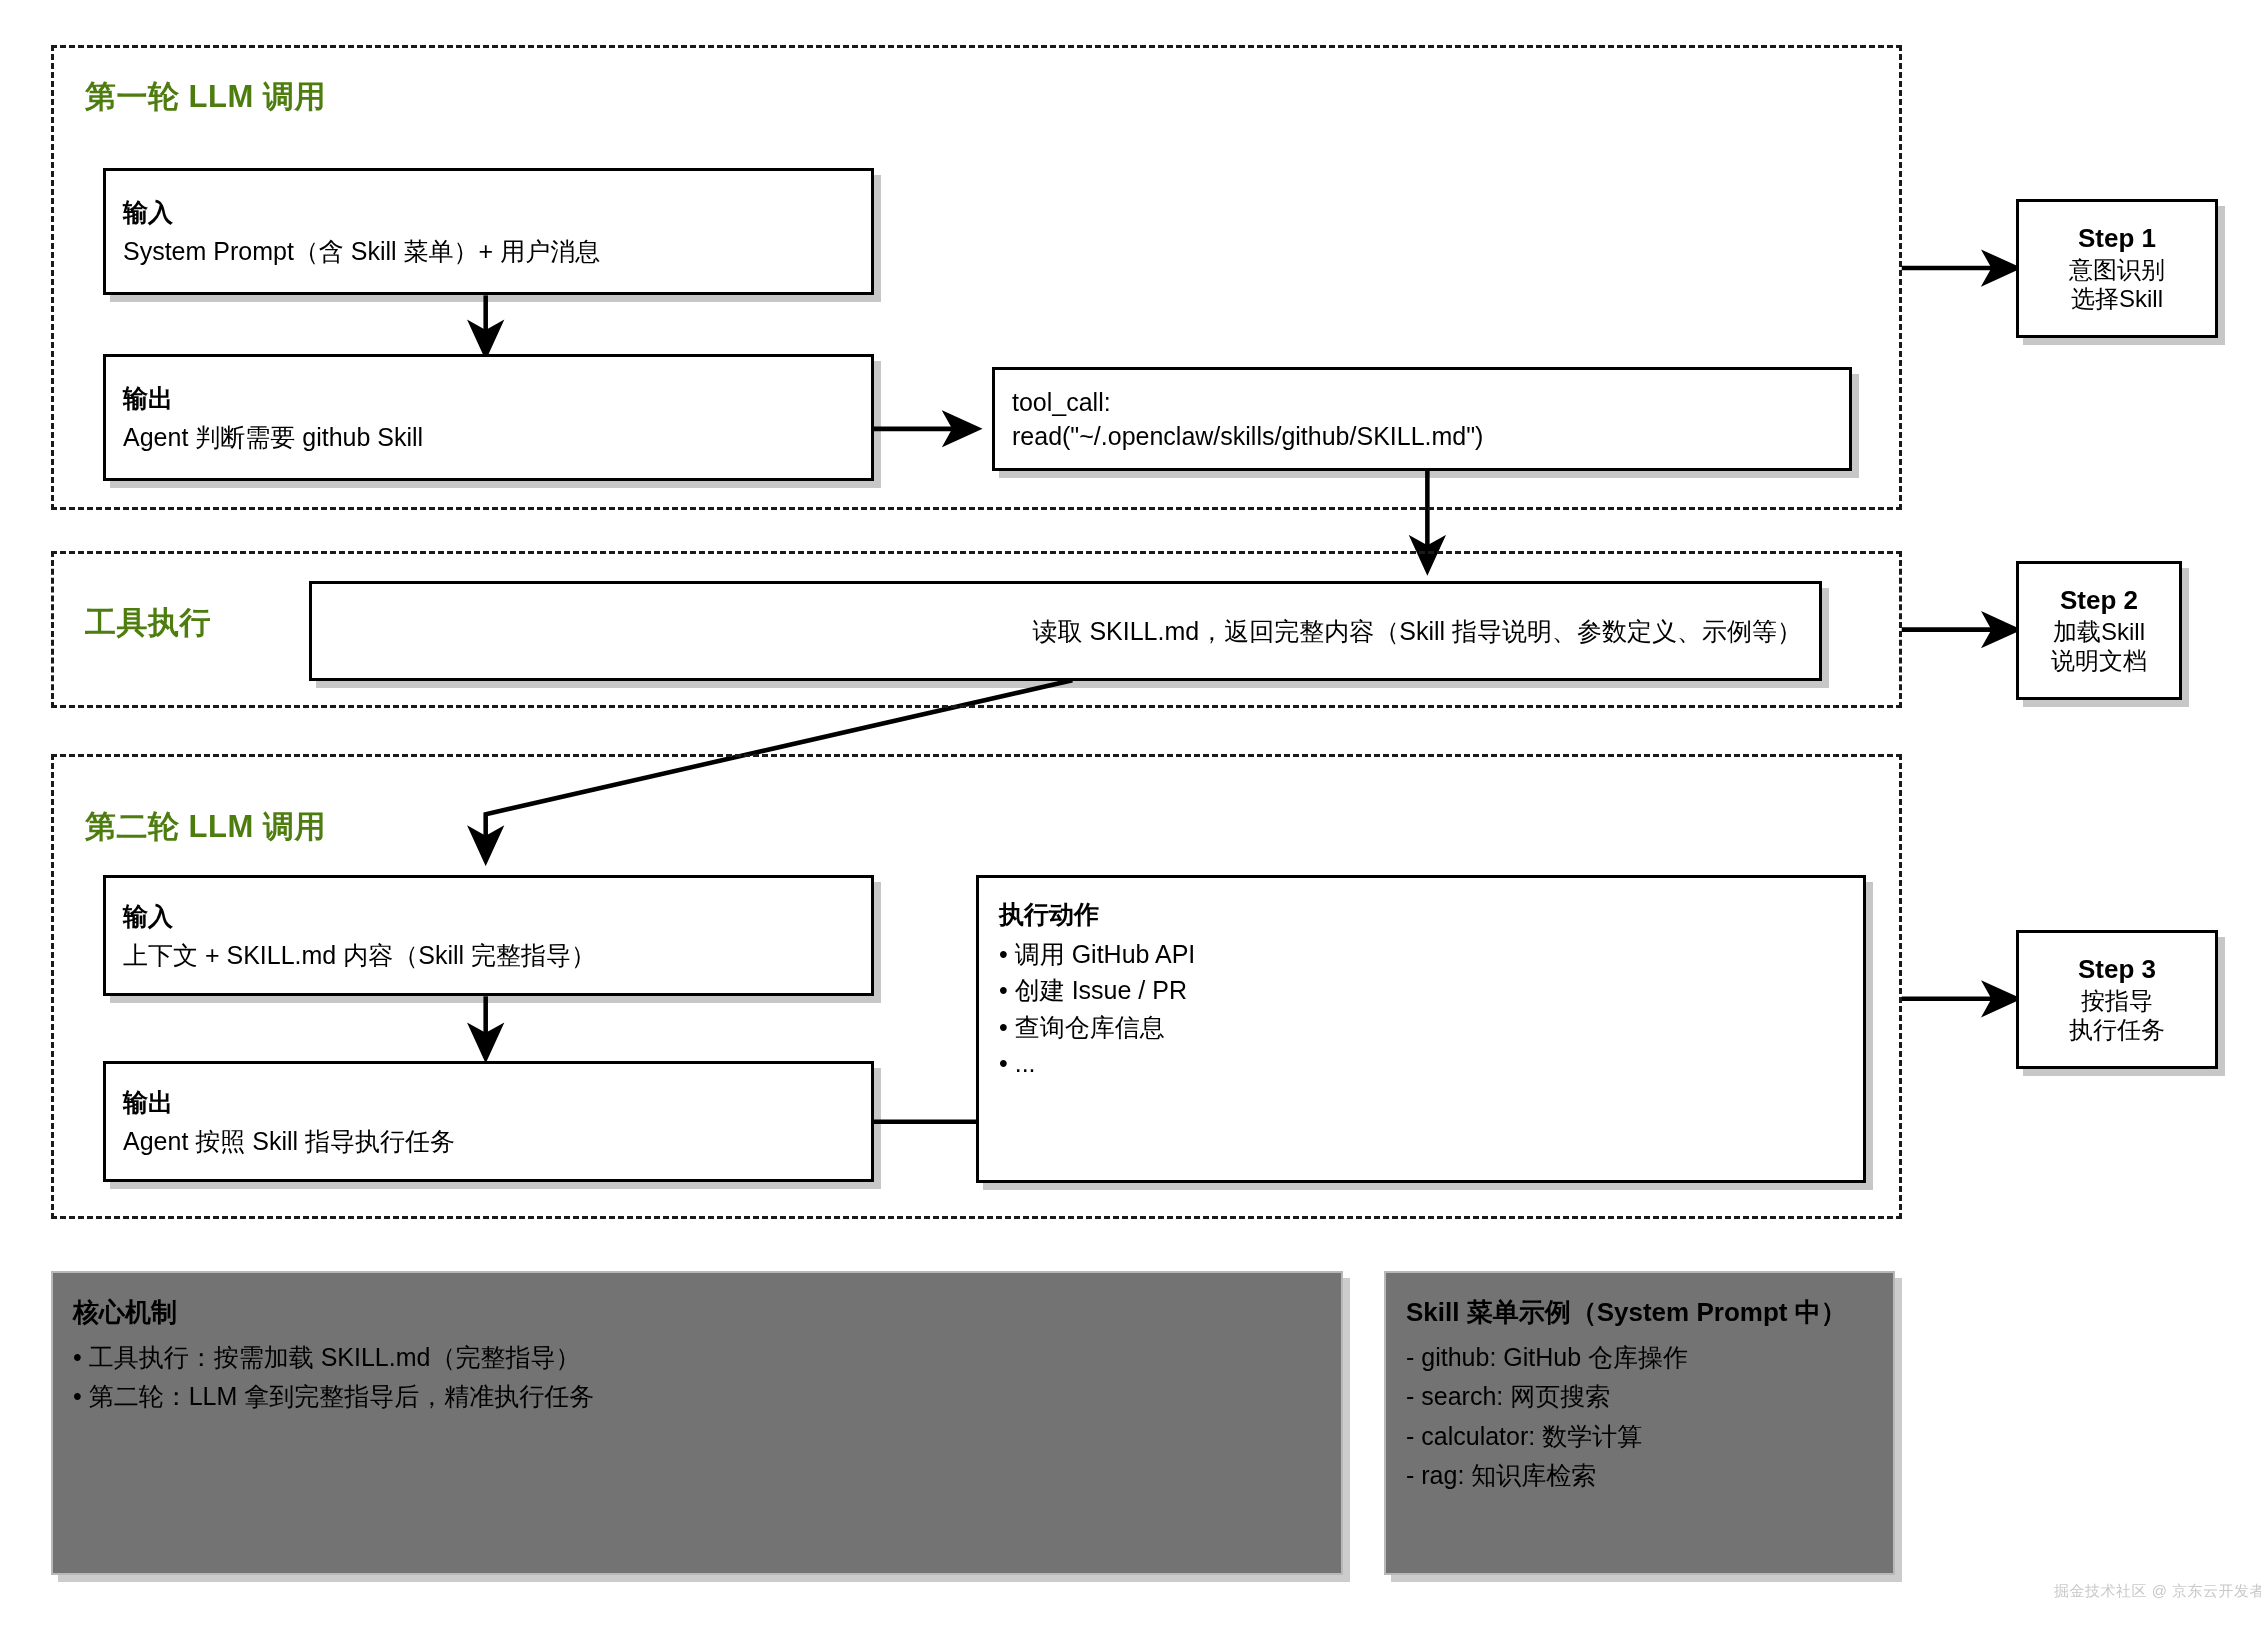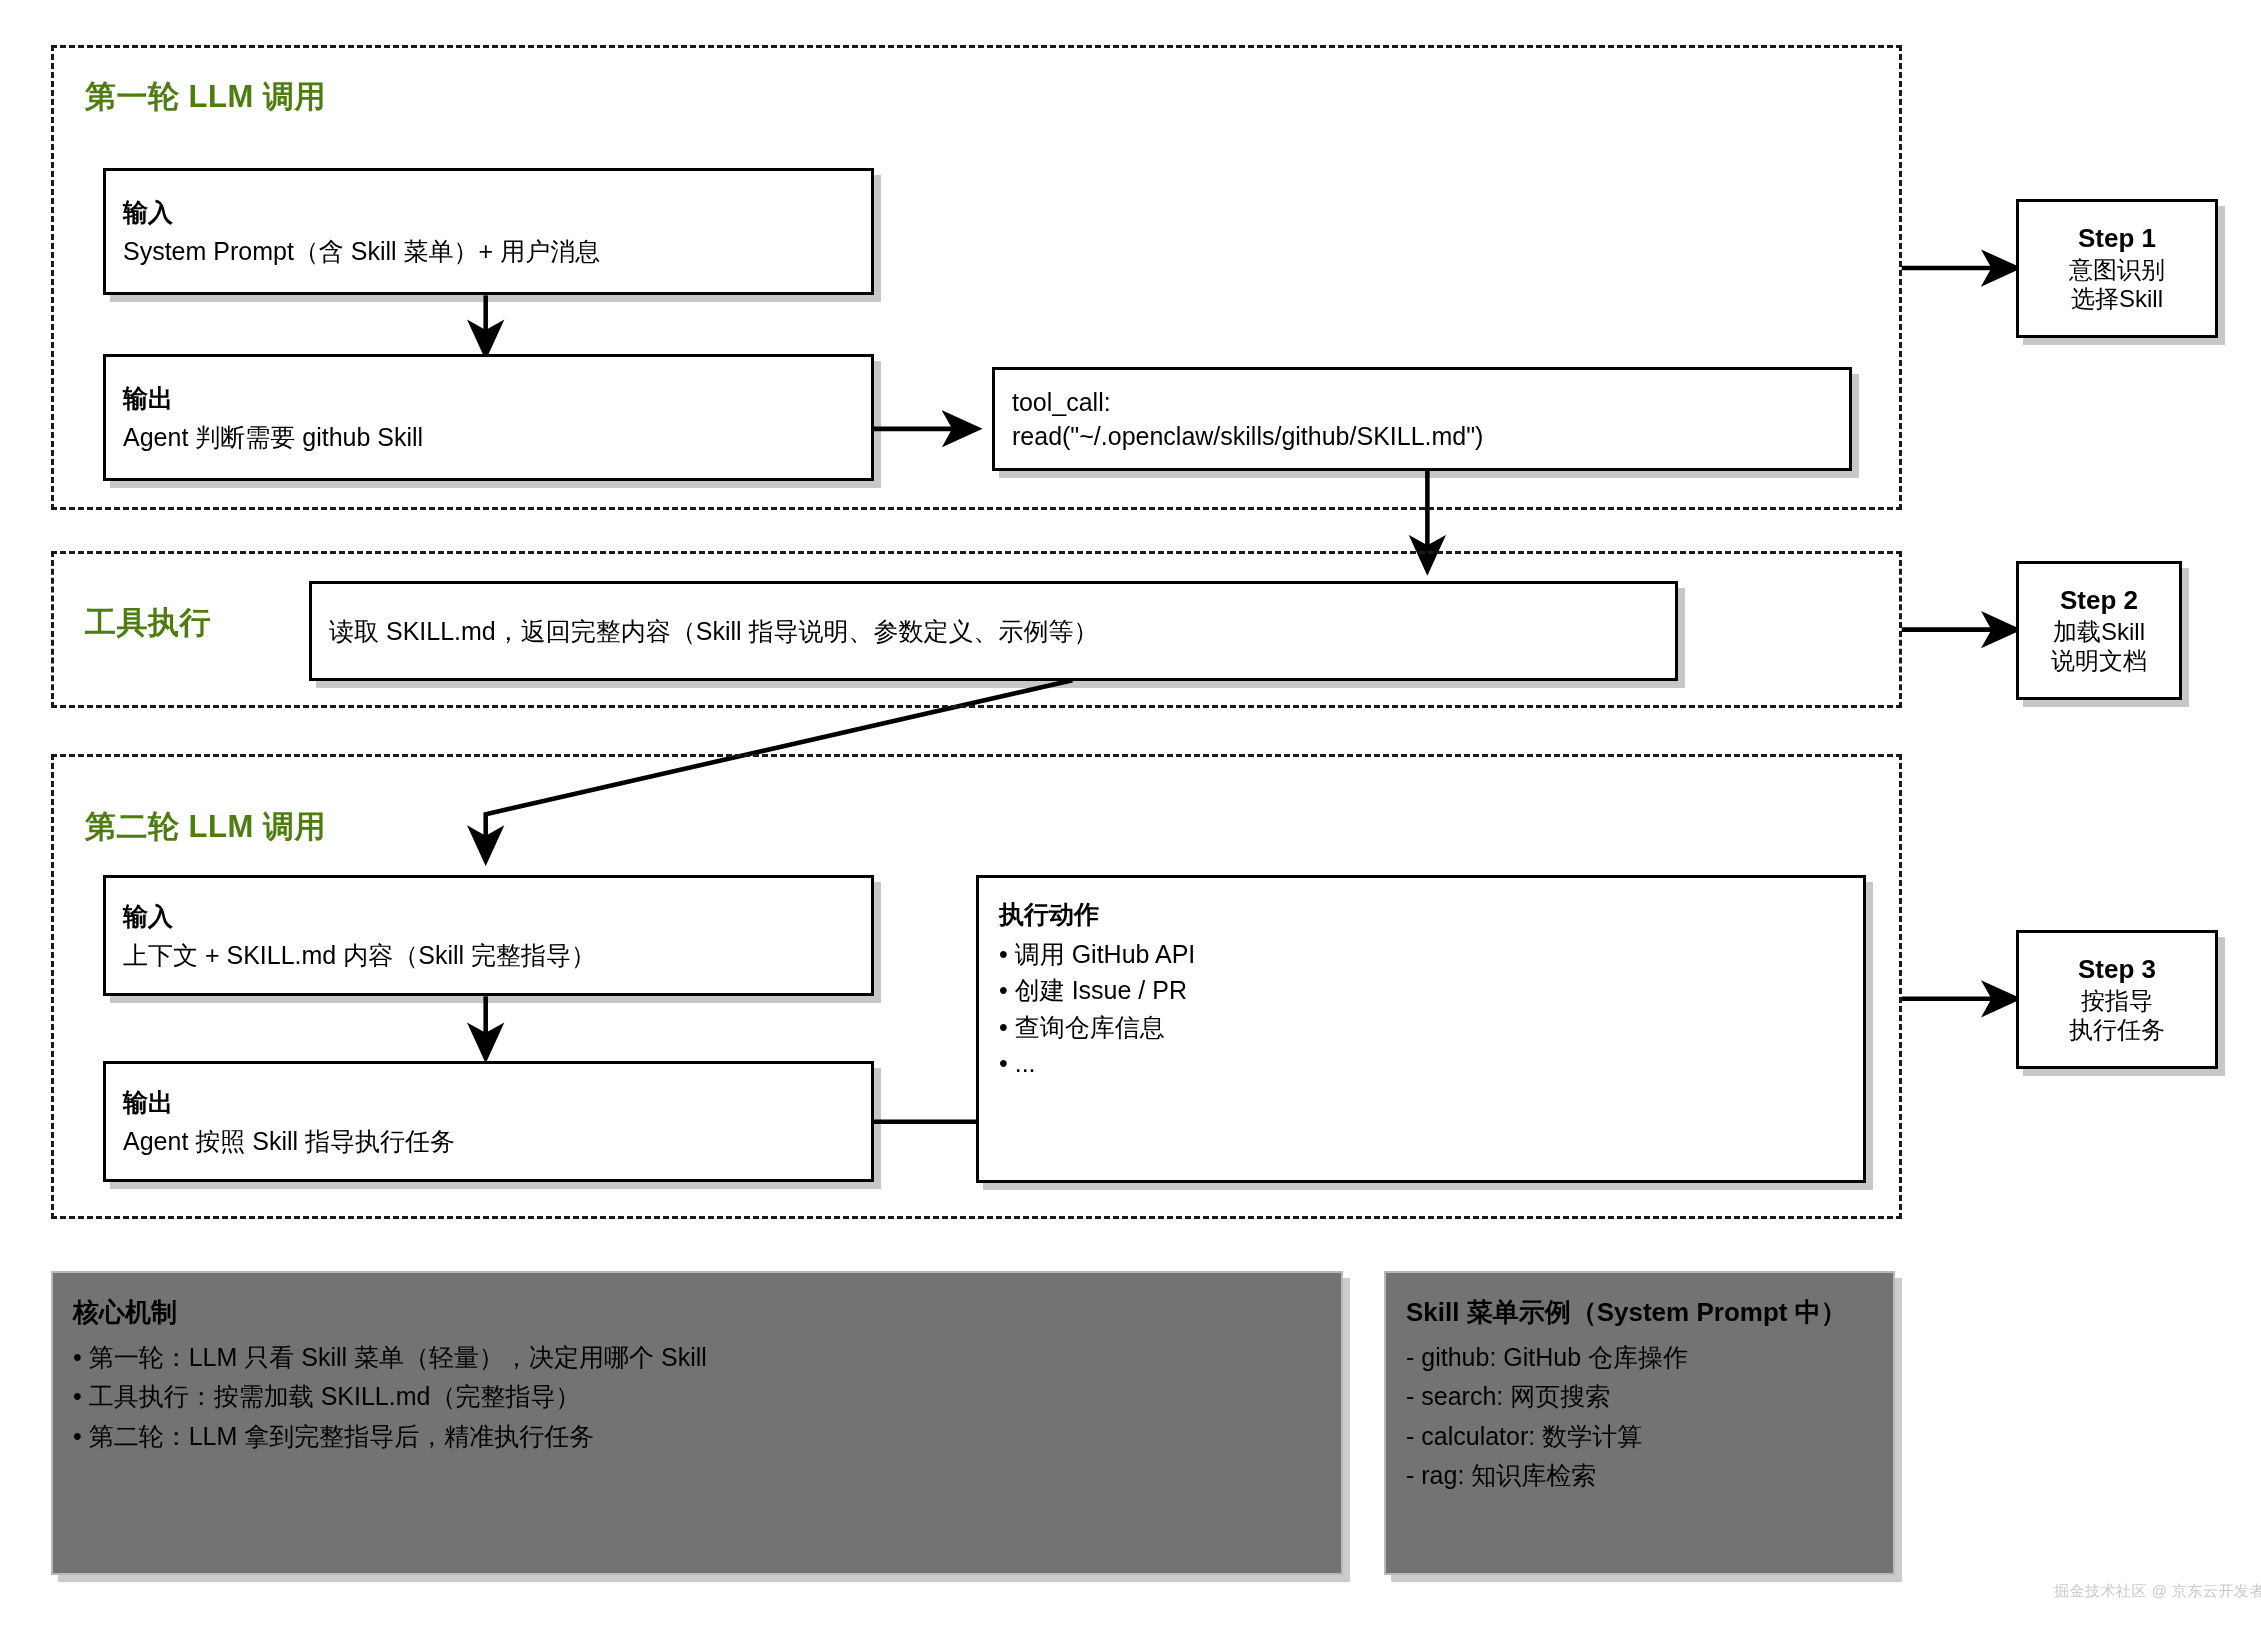--- a/index.html
+++ b/index.html
@@ -171,21 +171,21 @@
   <div class="box box-pad" style="left:992px; top:367px; width:860px; height:104px;">
     <div class="ln">
       <span class="b">tool_call</span><span>:</span>
     </div>
     <div class="ln">read("~/.openclaw/skills/github/SKILL.md")</div>
   </div>
 
   <div class="group" style="left:51px; top:551px; width:1851px; height:157px;"></div>
   <div class="group-title" style="left:85px; top:602px;">工具执行</div>
 
-  <div class="box box-pad" style="left:309px; top:581px; width:1369px; height:100px; justify-content:center;">
+  <div class="box box-pad" style="left:309px; top:581px; width:1513px; height:100px; justify-content:center;text-align:right;">
     <div class="ln">
       <span>读取 </span><span class="b">SKILL.md</span><span>，返回完整内容（Skill 指导说明、参数定义、示例等）</span>
     </div>
   </div>
 
   <div class="group" style="left:51px; top:754px; width:1851px; height:465px;"></div>
   <div class="group-title" style="left:85px; top:806px;">第二轮 LLM 调用</div>
 
   <div class="box box-pad" style="left:103px; top:875px; width:771px; height:121px;">
     <div class="ln head">输入</div>
@@ -220,21 +220,20 @@
   </div>
 
   <div class="step" style="left:2016px; top:930px; width:202px; height:139px;">
     <div class="step-title">Step 3</div>
     <div class="step-line">按指导</div>
     <div class="step-line">执行任务</div>
   </div>
 
   <div class="panel" style="left:51px; top:1271px; width:1292px; height:304px;">
     <div class="panel-title">核心机制</div>
-    <div class="panel-line">• 第一轮：LLM 只看 Skill 菜单（轻量），决定用哪个 Skill</div>
     <div class="panel-line">• 工具执行：按需加载 SKILL.md（完整指导）</div>
     <div class="panel-line">• 第二轮：LLM 拿到完整指导后，精准执行任务</div>
   </div>
 
   <div class="panel" style="left:1384px; top:1271px; width:511px; height:304px;">
     <div class="panel-title wrap">Skill 菜单示例（System Prompt 中）</div>
     <div class="panel-line">- github: GitHub 仓库操作</div>
     <div class="panel-line">- search: 网页搜索</div>
     <div class="panel-line">- calculator: 数学计算</div>
     <div class="panel-line">- rag: 知识库检索</div>

